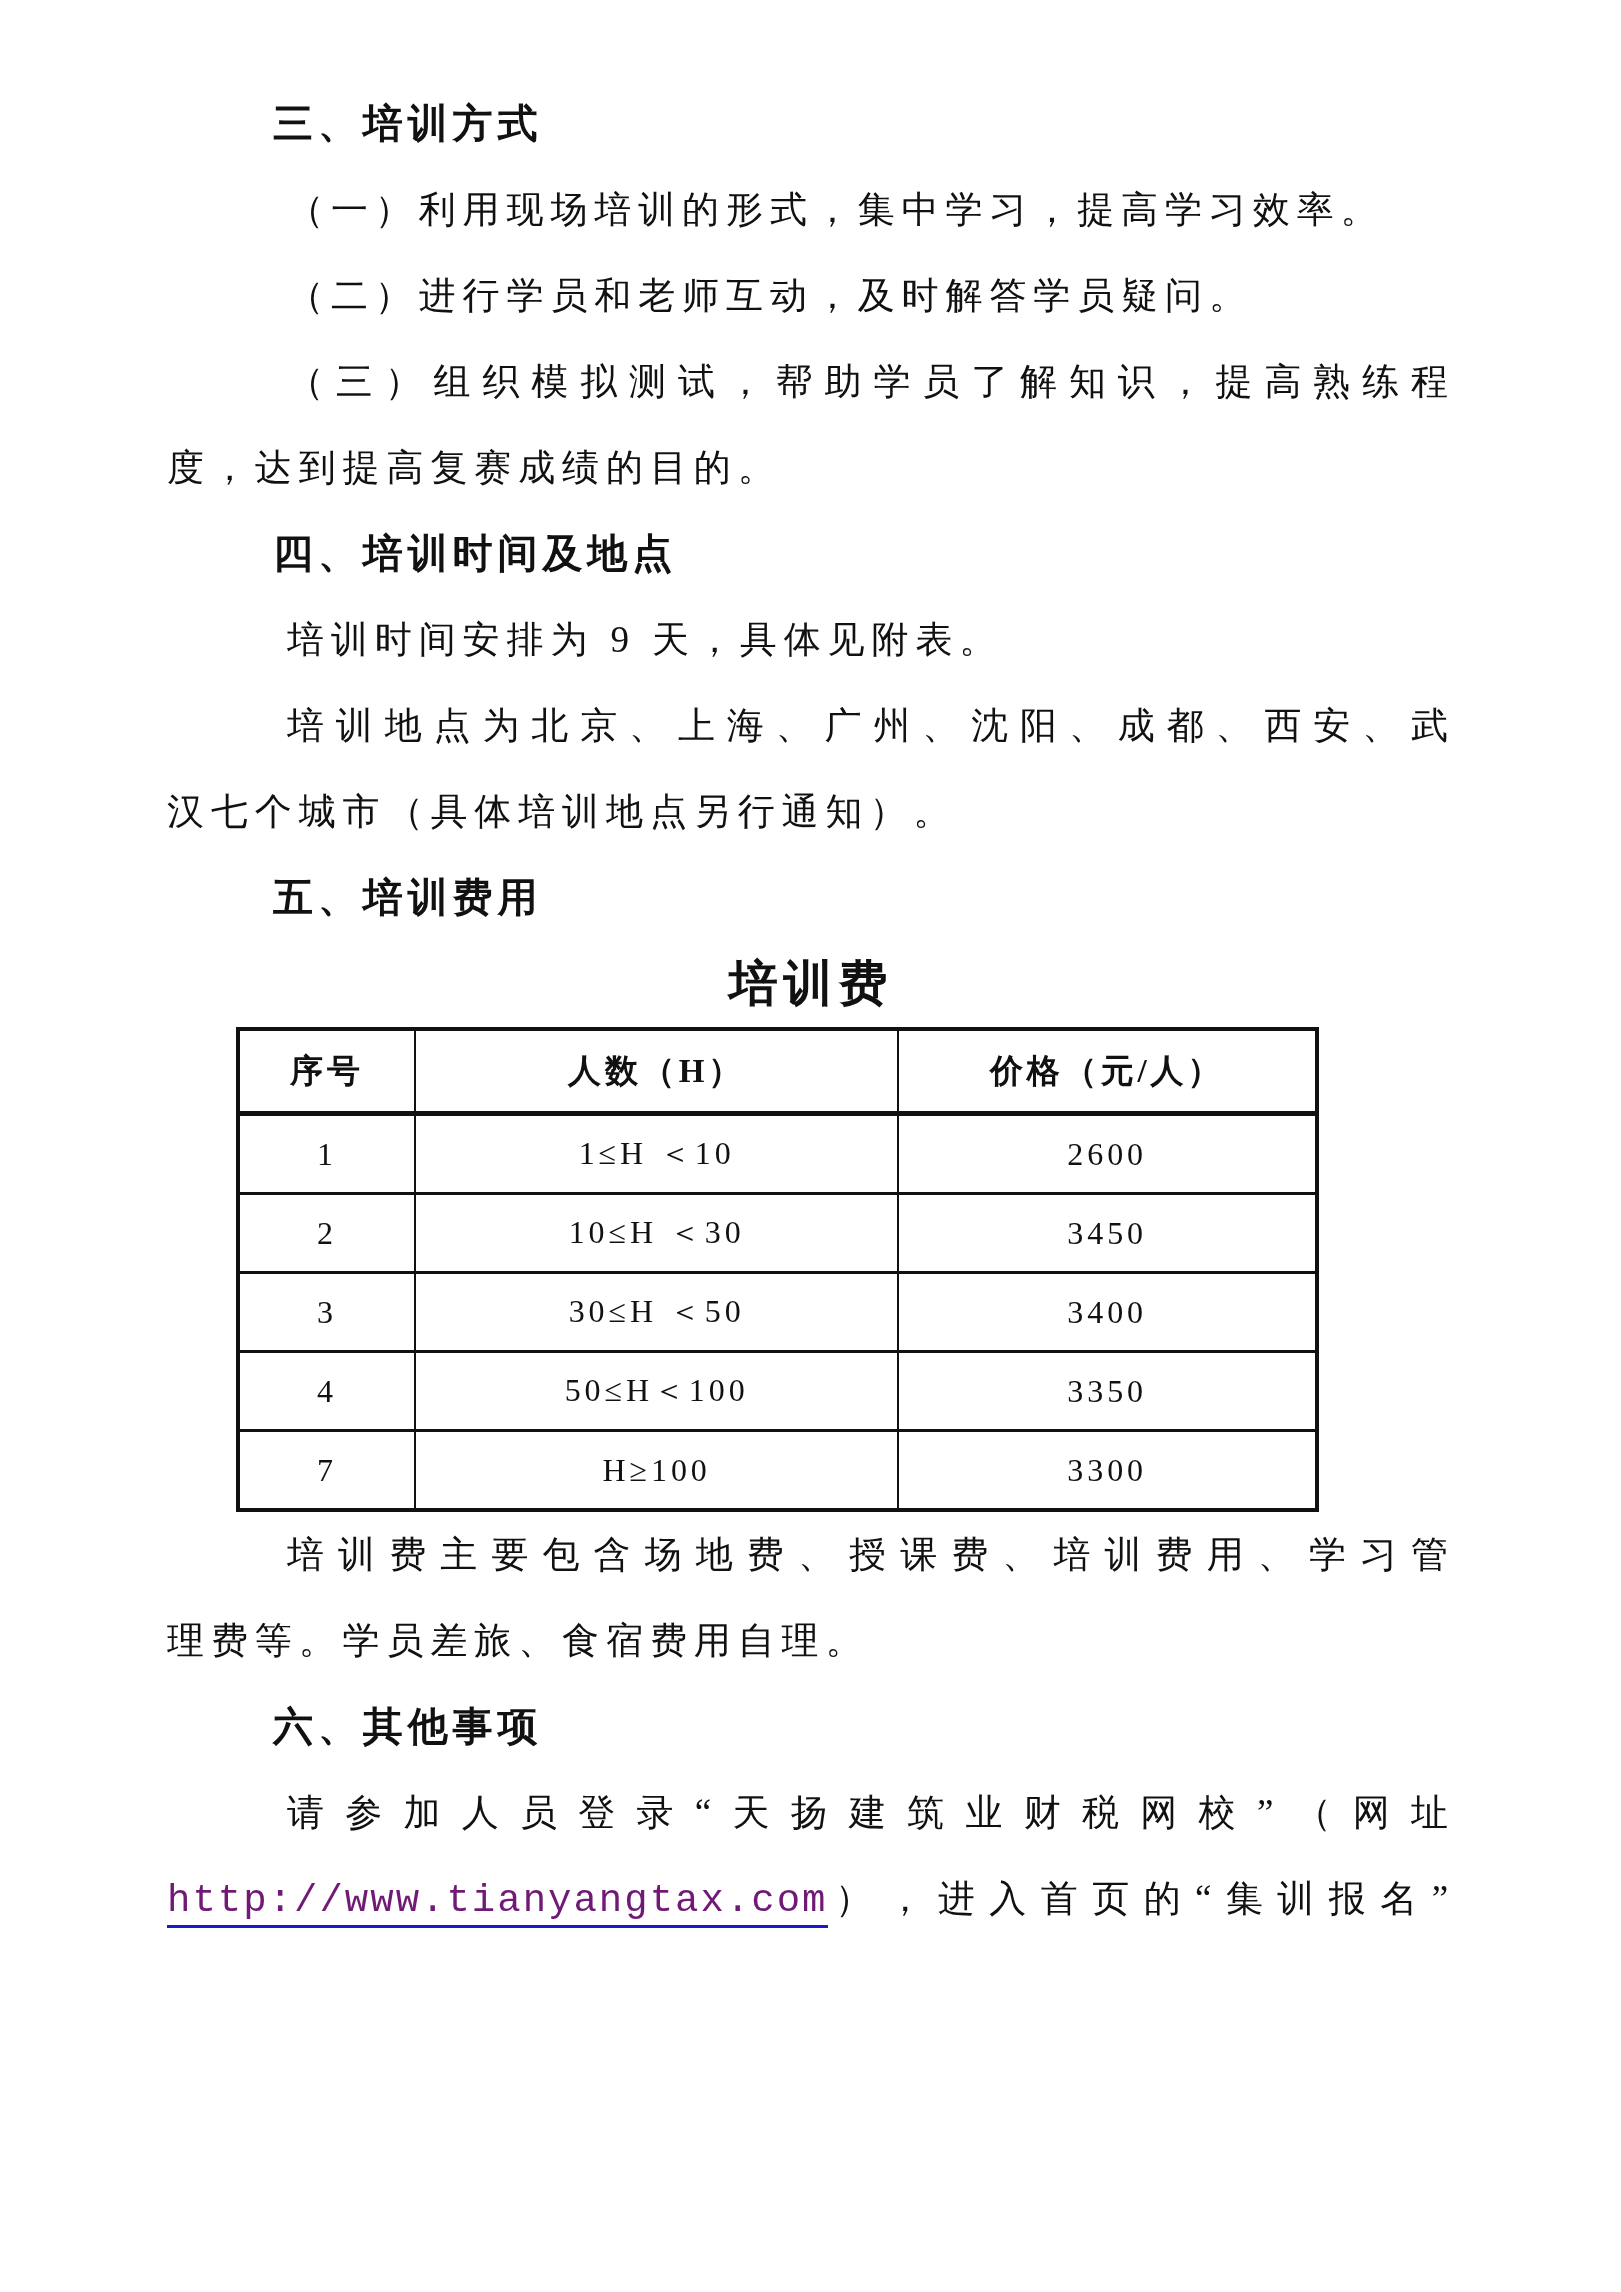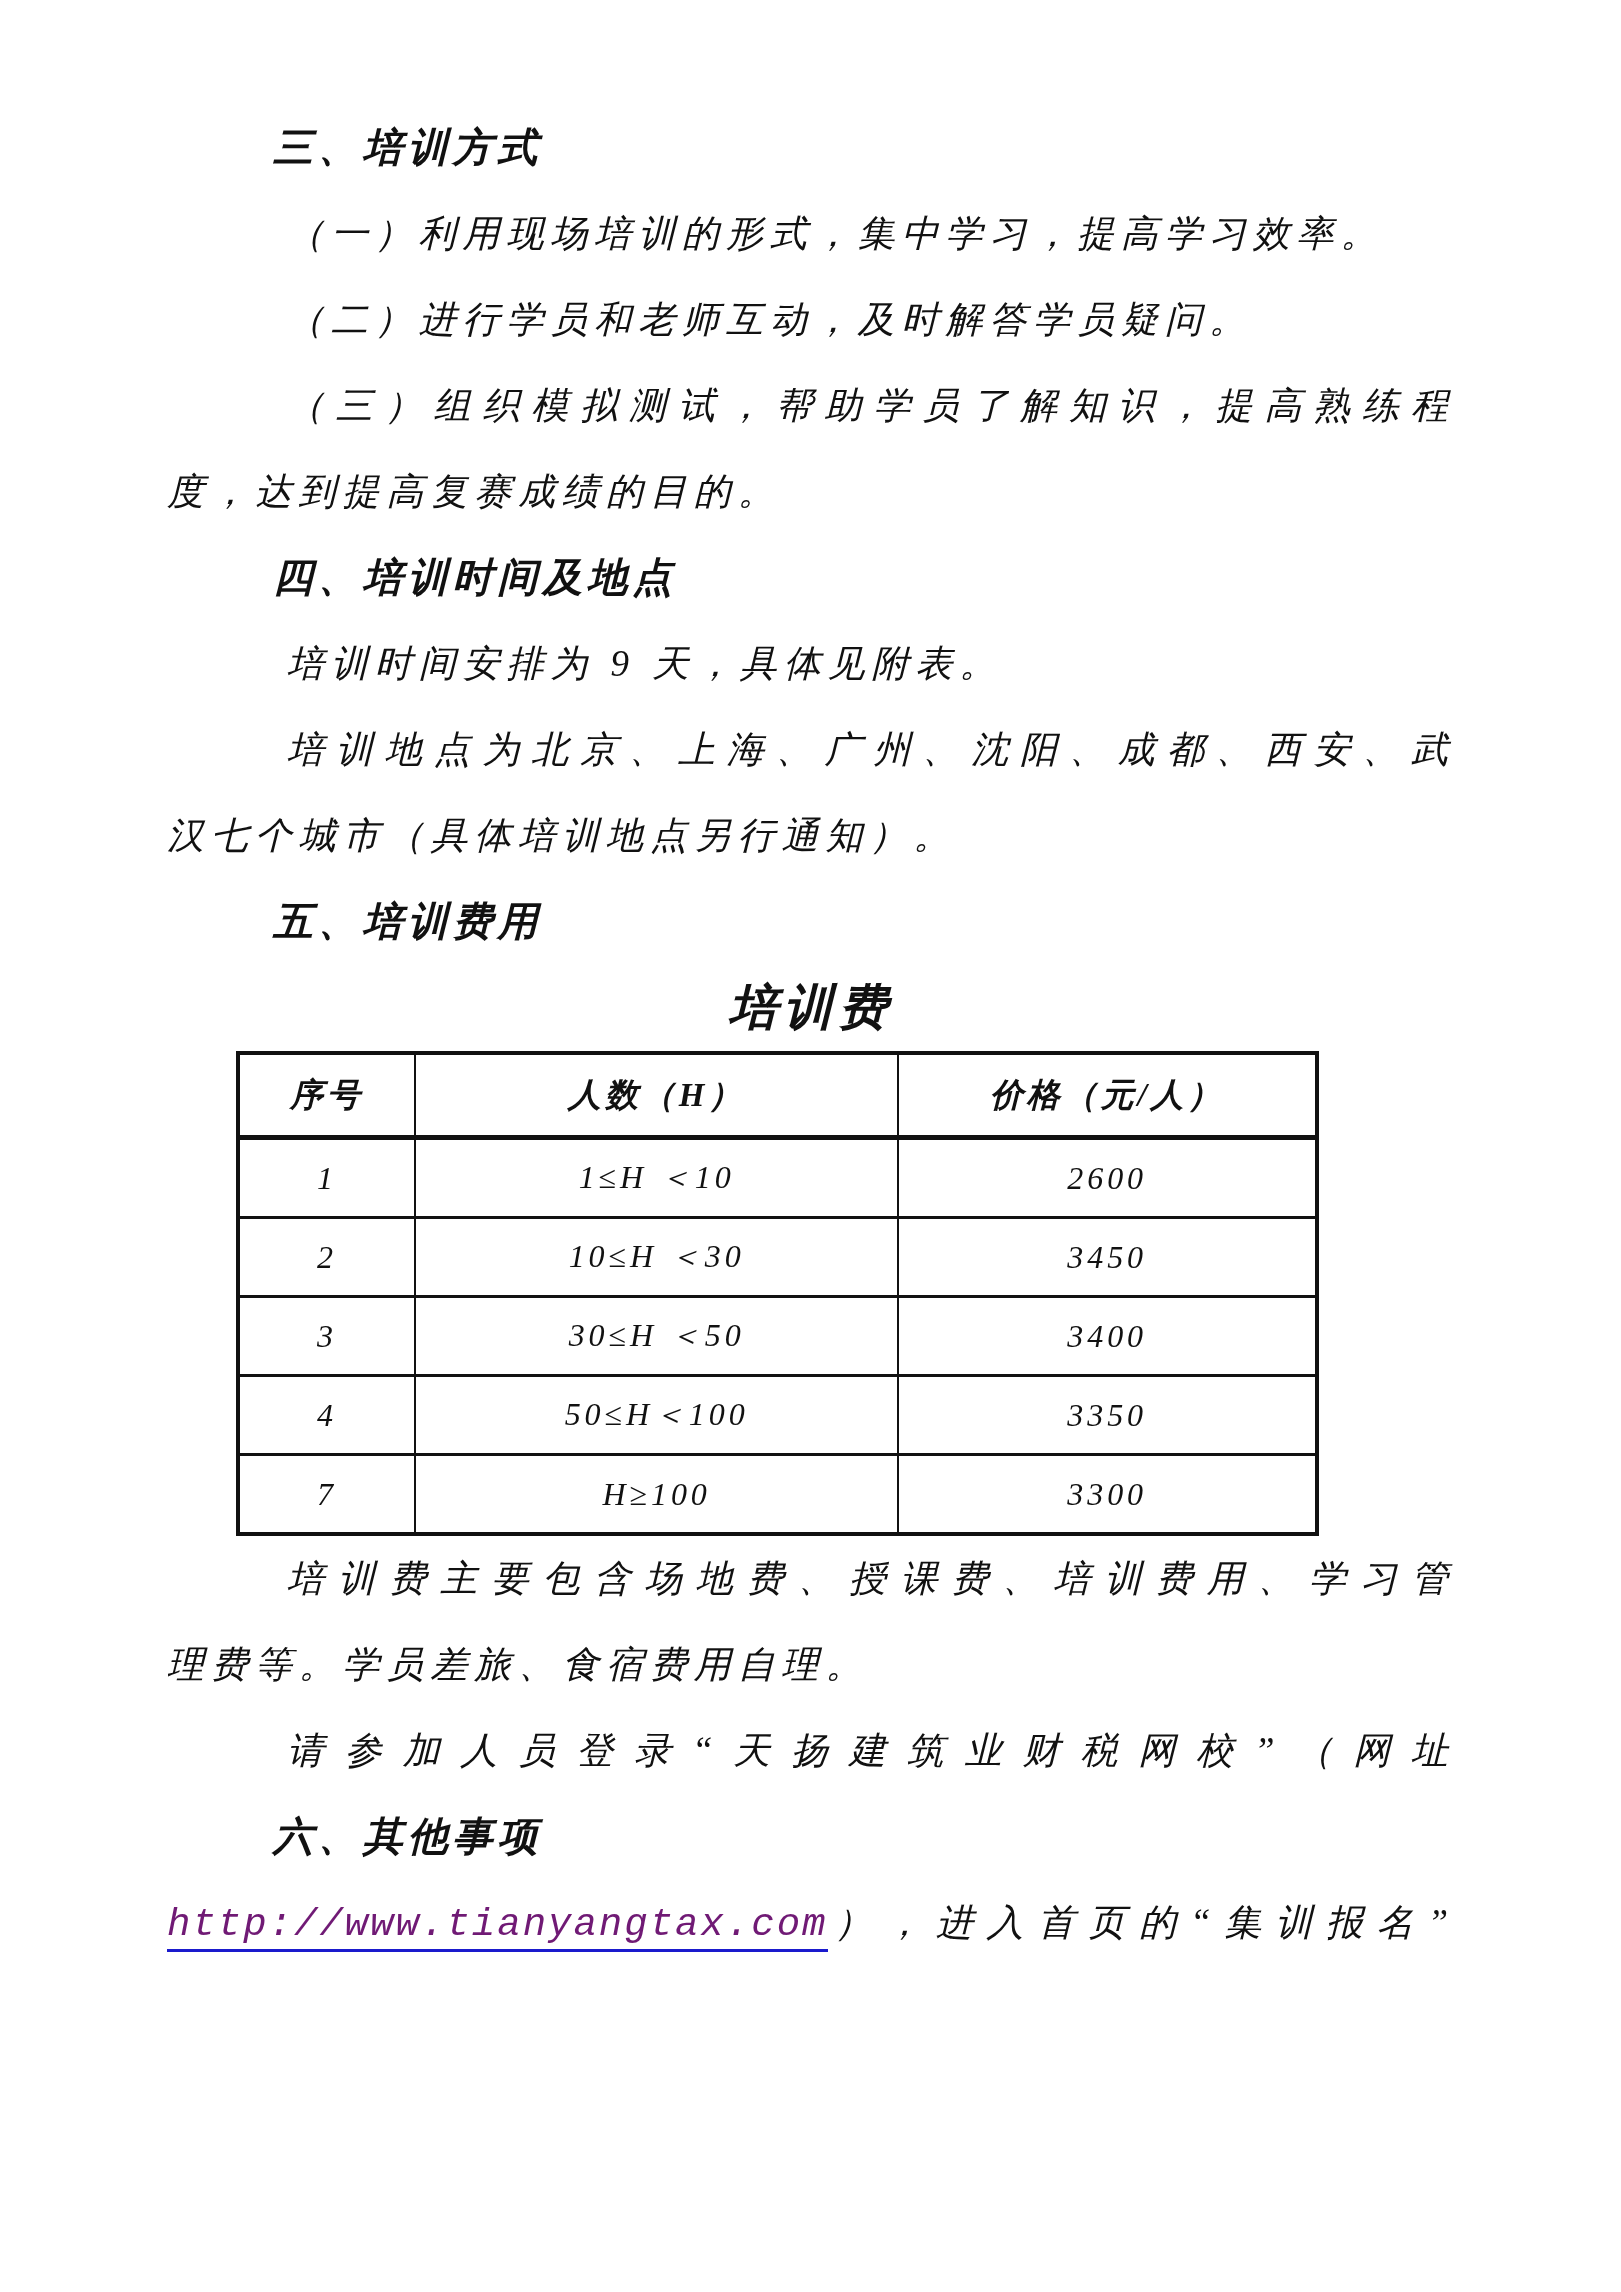--- a/index.html
+++ b/index.html
@@ -9,22 +9,21 @@
     height: 2293px;
     margin: 0 auto;
     background: #ffffff;
     font-family: "Liberation Serif", serif;
     color: #111111;
     overflow: hidden;
   }
   .content {
     width: 1288px;
     margin: 0 167px;
-    padding-top: 105px;
-    font-style: italic;
+    padding-top: 81px;
   }
   .line {
     line-height: 86px;
     font-size: 37px;
     letter-spacing: 6.9px;
     white-space: nowrap;
   }
   .wrapline { white-space: normal; }
   .heading {
     font-weight: bold;
@@ -140,19 +139,19 @@
         <td>7</td>
         <td>H≥100</td>
         <td>3300</td>
       </tr>
     </tbody>
       </table>
 
     <div class="line indent jfull">培训费主要包含场地费、授课费、培训费用、学习管</div>
     <div class="line wrapline">理费等。学员差旅、食宿费用自理。</div>
 
+    <div class="line heading">六、其他事项</div>
     <div class="line indent jfull">请参加人员登录“天扬建筑业财税网校”（网址</div>
-    <div class="line heading">六、其他事项</div>
     <div class="line jfull"><span class="url-link">http://www.tianyangtax.com</span><span>），进入首页的“集训报名”</span></div>
 
   </div>
 </div>
 
 
 </body></html>

